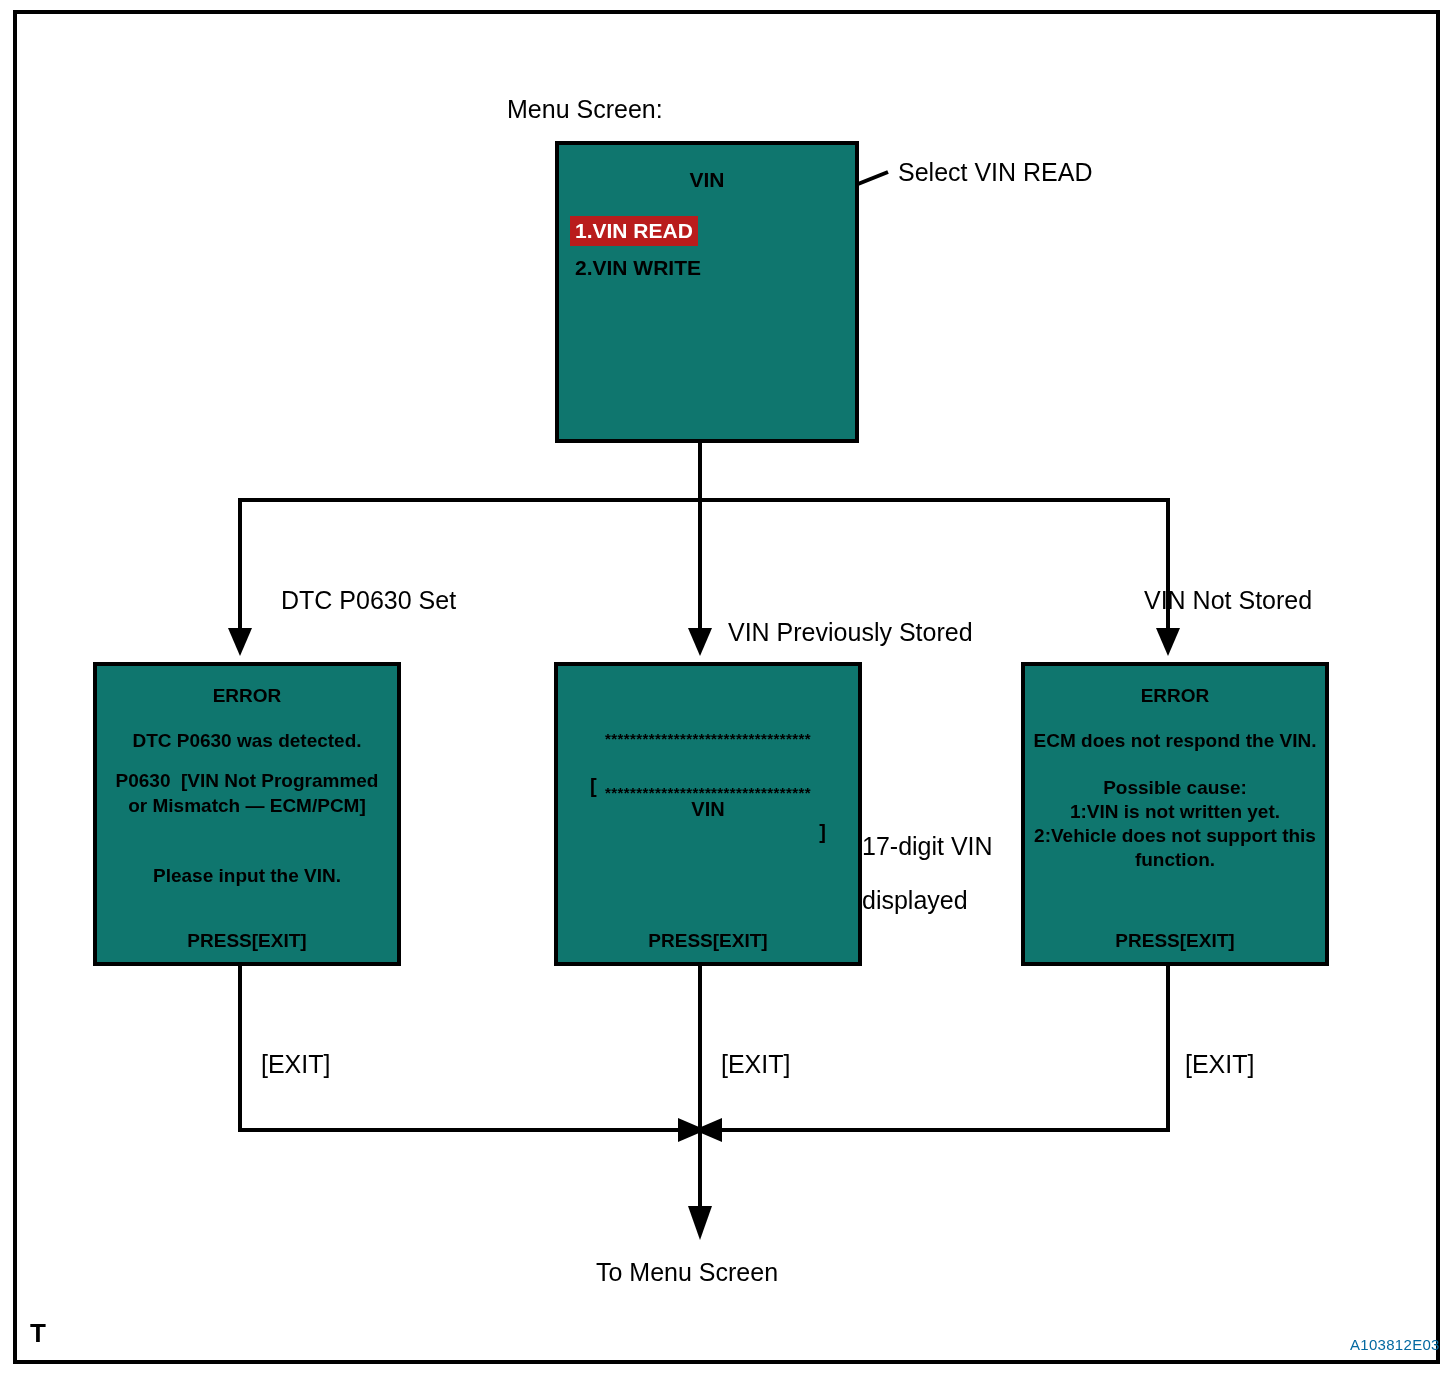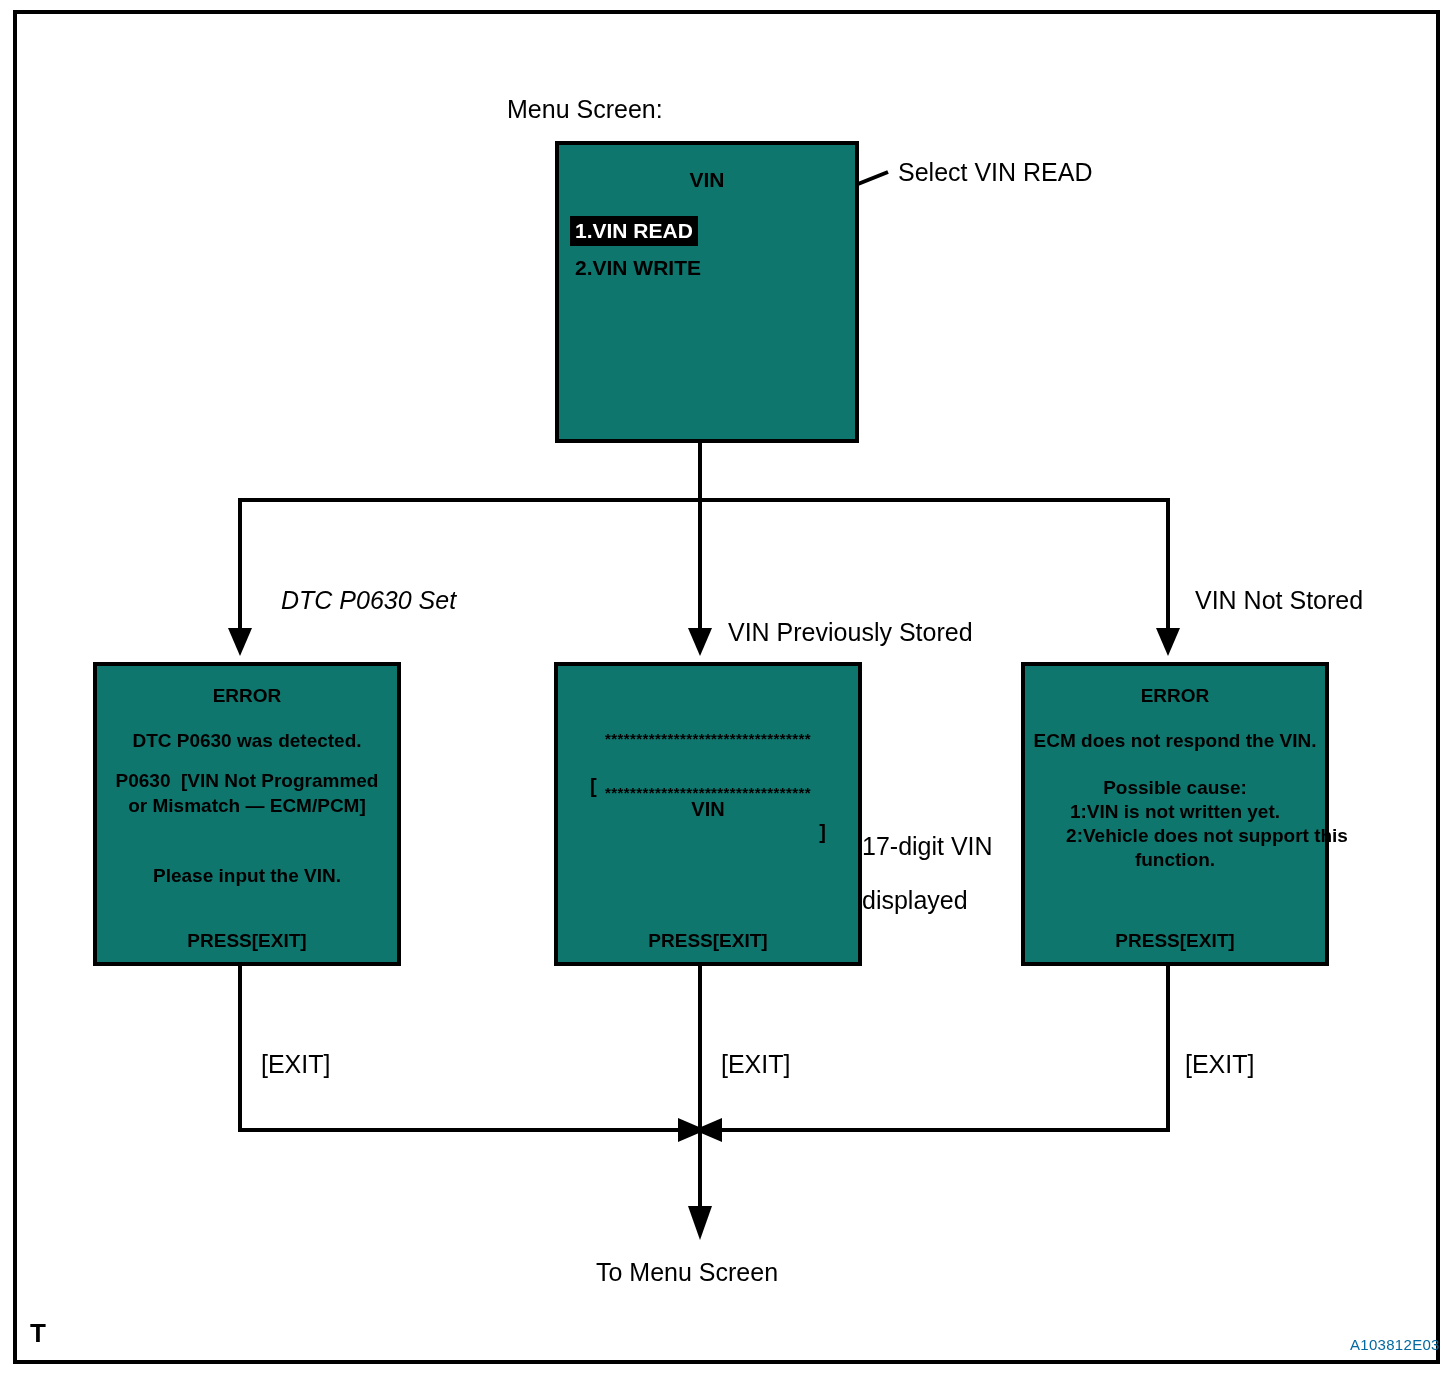--- a/index.html
+++ b/index.html
@@ -53,21 +53,21 @@
     width: 100%;
     text-align: center;
     font-weight: bold;
     font-size: 19px;
     color: #000000;
     white-space: pre;
     line-height: 1.25;
   }
   .hl {
     position: absolute;
-    background: #000000;
+    background: #b91c1c;
     color: #ffffff;
     font-weight: bold;
     font-size: 21px;
     padding: 2px 5px 3px 5px;
     white-space: pre;
     line-height: 1.2;
   }
   .menu-item {
     position: absolute;
     font-weight: bold;
@@ -175,23 +175,23 @@
   <div class="txt label-plain" style="left:478px; top:95px;margin-left:29px;">Menu Screen:</div>
 
   <div class="screen-box" style="left:549px; top:141px; width:304px; height:302px;">
     <div class="screen-txt" style="top:22px; font-size:21px;">VIN</div>
   </div>
   <div class="hl" style="left:570px; top:216px;">1.VIN READ</div>
   <div class="menu-item" style="left:575px; top:255px;">2.VIN WRITE</div>
 
   <div class="txt label-plain" style="left:898px; top:158px;">Select VIN READ</div>
 
-  <div class="txt label-plain" style="left:281px; top:586px;font-style:italic;">DTC P0630 Set</div>
+  <div class="txt label-plain" style="left:281px; top:586px;">DTC P0630 Set</div>
   <div class="txt label-plain" style="left:728px; top:618px;">VIN Previously Stored</div>
-  <div class="txt label-plain" style="left:1195px; top:586px;text-align:center;">VIN Not Stored</div>
+  <div class="txt label-plain" style="left:1144px; top:586px;text-align:center;">VIN Not Stored</div>
 
   <div class="screen-box" style="left:87px; top:662px; width:308px; height:304px;">
     <div class="screen-txt" style="top:18px;">ERROR</div>
     <div class="screen-txt" style="top:63px;">DTC P0630 was detected.</div>
     <div class="screen-txt" style="top:103px;">P0630  [VIN Not Programmed</div>
     <div class="screen-txt" style="top:128px;">or Mismatch — ECM/PCM]</div>
     <div class="screen-txt" style="top:198px;">Please input the VIN.</div>
     <div class="screen-txt" style="top:263px;">PRESS[EXIT]</div>
   </div>
 
@@ -207,21 +207,21 @@
   </div>
 
   <div class="txt label-plain" style="left:862px; top:832px;">17-digit VIN</div>
   <div class="txt label-plain" style="left:862px; top:886px;">displayed</div>
 
   <div class="screen-box" style="left:1015px; top:662px; width:308px; height:304px;">
     <div class="screen-txt" style="top:18px;">ERROR</div>
     <div class="screen-txt" style="top:63px;">ECM does not respond the VIN.</div>
     <div class="screen-txt" style="top:110px;">Possible cause:</div>
     <div class="screen-txt" style="top:134px;">1:VIN is not written yet.</div>
-    <div class="screen-txt" style="top:158px;padding-left:32px;">2:Vehicle does not support this</div>
+    <div class="screen-txt" style="top:158px;">2:Vehicle does not support this</div>
     <div class="screen-txt" style="top:182px;">function.</div>
     <div class="screen-txt" style="top:263px;">PRESS[EXIT]</div>
   </div>
 
   <div class="txt label-plain" style="left:261px; top:1050px;">[EXIT]</div>
   <div class="txt label-plain" style="left:721px; top:1050px;">[EXIT]</div>
   <div class="txt label-plain" style="left:1185px; top:1050px;">[EXIT]</div>
 
   <div class="txt label-plain" style="left:596px; top:1258px;">To Menu Screen</div>
 

